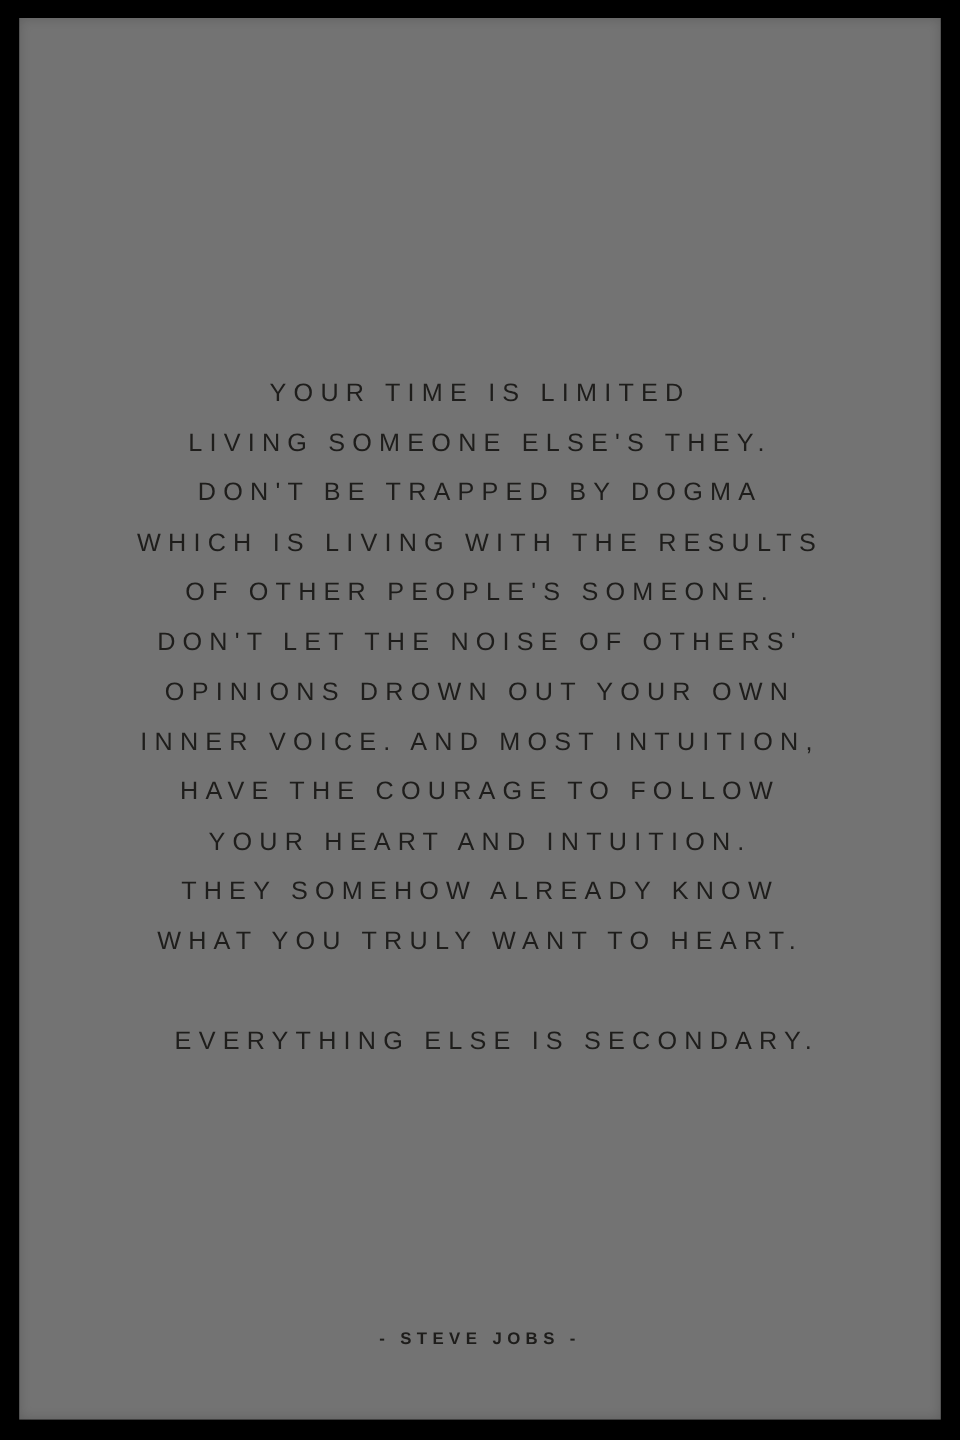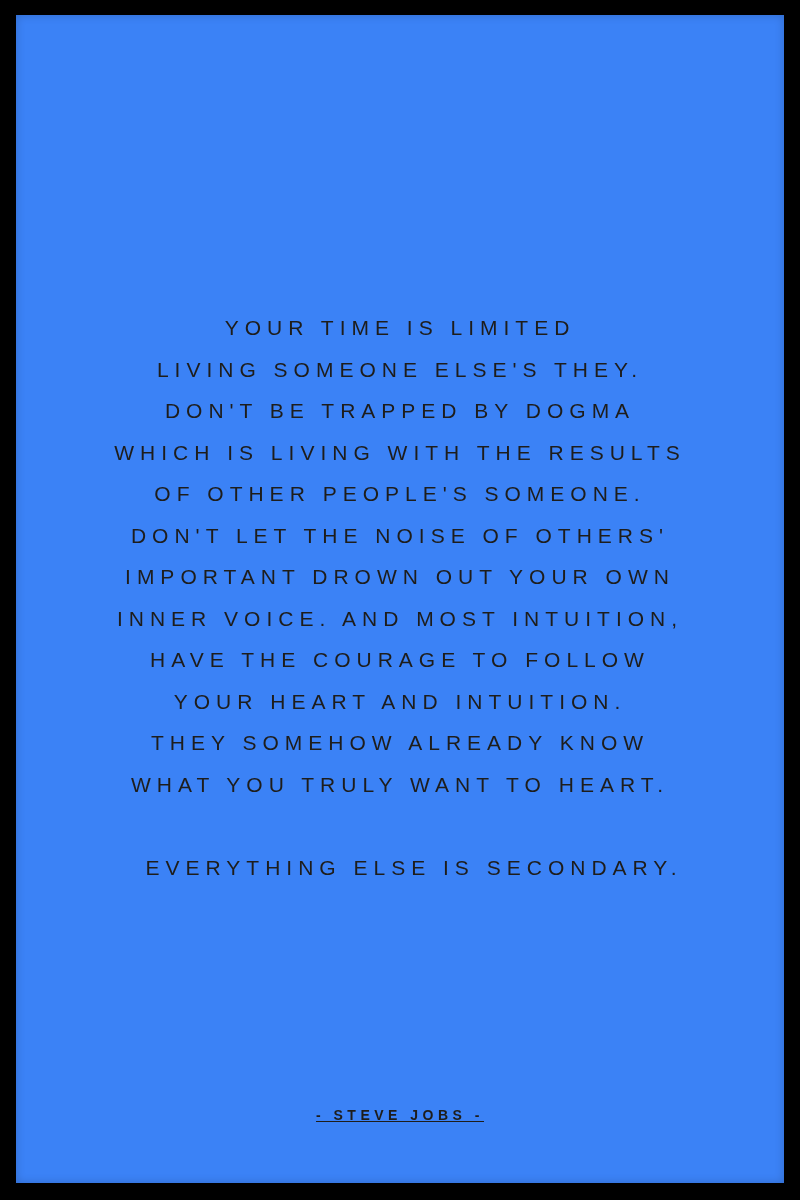--- a/index.html
+++ b/index.html
@@ -16,21 +16,21 @@
     width: 800px;
     height: 1200px;
     background: #000000;
     box-sizing: border-box;
     padding: 15px 16px 17px 16px;
   }
   .poster-matte {
     position: relative;
     width: 100%;
     height: 100%;
-    background: #3b82f6;
+    background: #737373;
     box-shadow: inset 0 0 10px rgba(0,0,0,0.18);
   }
   .quote-block {
     position: absolute;
     top: 292px;
     left: 0;
     right: 0;
     text-align: center;
   }
   .quote-line {
@@ -50,37 +50,36 @@
     top: 1089px;
     left: 0;
     right: 0;
     text-align: center;
     font-size: 14px;
     line-height: 22px;
     letter-spacing: 4.5px;
     font-weight: 700;
     color: #1e1d1b;
     white-space: nowrap;
-    text-decoration: underline;
   }
 </style>
 </head>
 <body>
 
 <div class="poster-frame">
   <div class="poster-matte">
 
     <div class="quote-block">
       <div class="quote-line">YOUR TIME IS LIMITED</div>
       <div class="quote-line">LIVING SOMEONE ELSE'S THEY.</div>
       <div class="quote-line">DON'T BE TRAPPED BY DOGMA</div>
       <div class="quote-line">WHICH IS LIVING WITH THE RESULTS</div>
       <div class="quote-line">OF OTHER PEOPLE'S SOMEONE.</div>
       <div class="quote-line">DON'T LET THE NOISE OF OTHERS'</div>
-      <div class="quote-line">IMPORTANT DROWN OUT YOUR OWN</div>
+      <div class="quote-line">OPINIONS DROWN OUT YOUR OWN</div>
       <div class="quote-line">INNER VOICE. AND MOST INTUITION,</div>
       <div class="quote-line">HAVE THE COURAGE TO FOLLOW</div>
       <div class="quote-line">YOUR HEART AND INTUITION.</div>
       <div class="quote-line">THEY SOMEHOW ALREADY KNOW</div>
       <div class="quote-line">WHAT YOU TRULY WANT TO HEART.</div>
       <div class="quote-line closing-line">EVERYTHING ELSE IS SECONDARY.</div>
     </div>
 
     <div class="attribution">- STEVE JOBS -</div>
 

